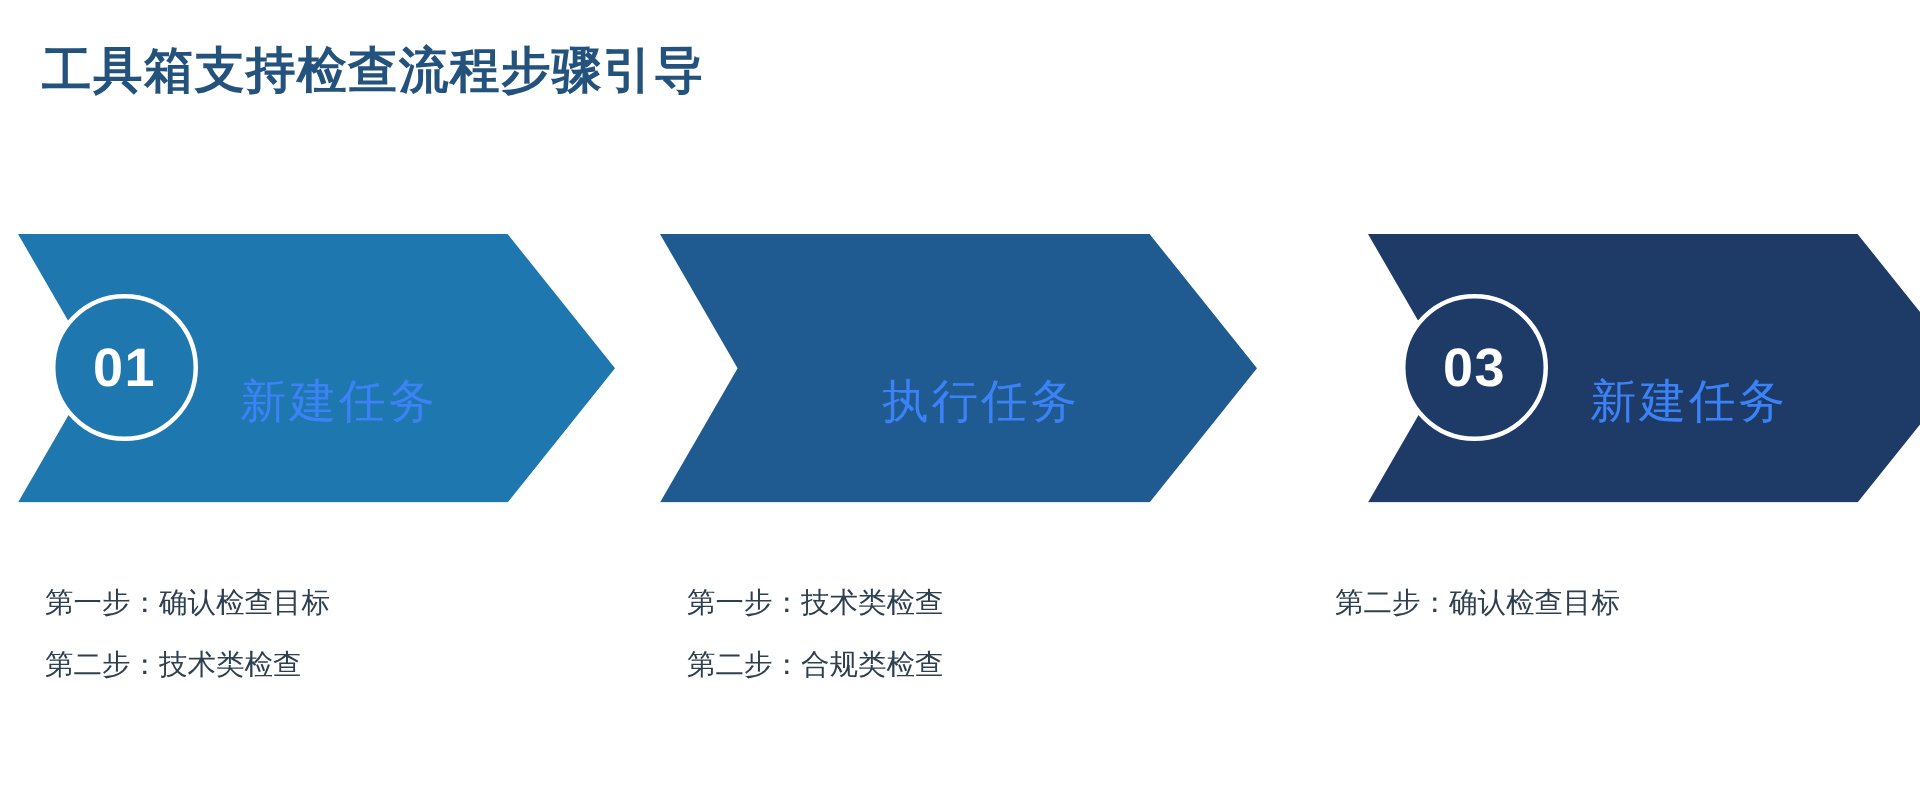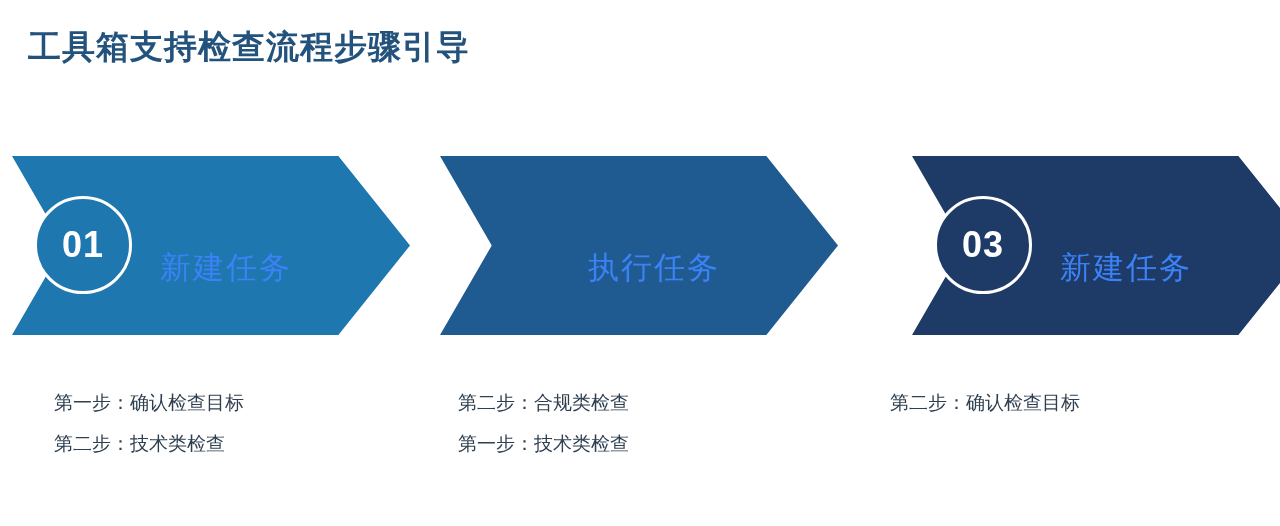--- a/index.html
+++ b/index.html
@@ -92,21 +92,21 @@
 
   
   .substeps {
     position: absolute;
     top: 382px;
     font-size: 19px;
     color: #2E3F50;
     line-height: 41px;
     white-space: nowrap;
   }
-  .substeps-1 { left: 30px; margin-left: 24px; }
+  .substeps-1 { left: 30px; }
   .substeps-2 { left: 458px; }
   .substeps-3 { left: 890px; }
   .substep-line { display: block; }
 </style>
 </head>
 <body>
 
 <div class="page-title">工具箱支持检查流程步骤引导</div>
 
 <div class="flow-row">
@@ -133,19 +133,19 @@
   </div>
 
 </div>
 
 <div class="substeps substeps-1">
   <span class="substep-line">第一步：确认检查目标</span>
   <span class="substep-line">第二步：技术类检查</span>
 </div>
 
 <div class="substeps substeps-2">
+  <span class="substep-line">第一步：技术类检查</span>
   <span class="substep-line">第二步：合规类检查</span>
-  <span class="substep-line">第一步：技术类检查</span>
 </div>
 
 <div class="substeps substeps-3">
   <span class="substep-line">第二步：确认检查目标</span>
 </div>
 
 </body></html>

